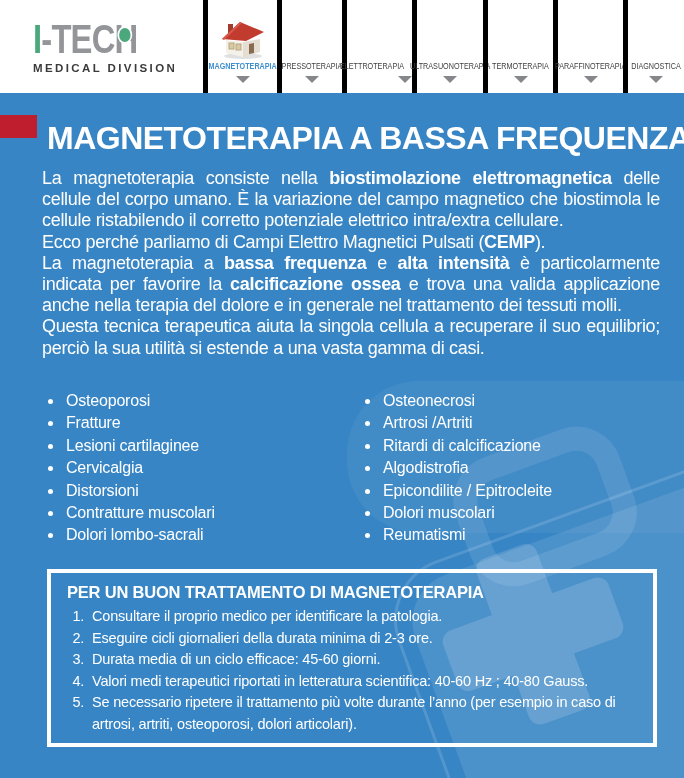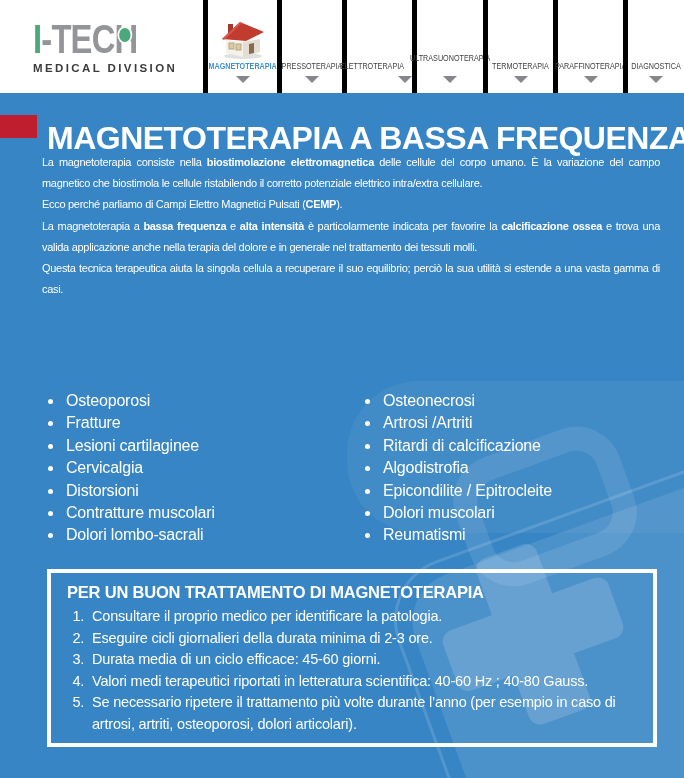--- a/index.html
+++ b/index.html
@@ -36,21 +36,21 @@
   }
   .nav { flex:1; display:flex; }
   .tab {
     border-left:5px solid #000000; display:flex; flex-direction:column;
     align-items:center; justify-content:flex-end; padding-bottom:10px;
     cursor:pointer; position:relative;
   }
   .tab:nth-child(1){ width:74px; }
   .tab:nth-child(2){ width:65px; }
   .tab:nth-child(3){ width:70px;align-items:flex-end; }
-  .tab:nth-child(4){ width:71px;gap:8px; }
+  .tab:nth-child(4){ width:71px; }
   .tab:nth-child(5){ width:70px; }
   .tab:nth-child(6){ width:70px; }
   .tab:nth-child(7){ width:61px; }
   .tab-label {
     display:inline-block; font-size:9px; color:#414042; white-space:nowrap;
     transform:scaleX(.8); transform-origin:center;
   }
   .tab.active .tab-label { color:#4090cf; font-weight:bold; }
   .tab-caret {
     margin-top:5px; width:0; height:0;
@@ -63,22 +63,22 @@
   .watermark { position:absolute; top:93px; left:0; z-index:0; pointer-events:none; }
 
   
   .content { position:absolute; inset:0; z-index:1; color:#ffffff; }
   .red-chip { position:absolute; left:0; top:115px; width:37px; height:23px; background:#be1e2d; }
   .page-title {
     position:absolute; left:47px; top:120px; font-size:32px; font-weight:bold;
     letter-spacing:-0.5px; white-space:nowrap;
   }
   .intro {
-    position:absolute; left:42px; top:152px; width:618px;
-    font-size:11px; line-height:21.2px; letter-spacing:-0.3px; text-align:justify;
+    position:absolute; left:42px; top:168px; width:618px;
+    font-size:18px; line-height:21.2px; letter-spacing:-0.3px; text-align:justify;
   }
   .intro p { margin:0; }
   .cols { position:absolute; top:376px; left:0; width:684px; }
   .blist { position:absolute; top:14px; list-style:disc; }
   .blist.left  { left:64px; }
   .blist.right { left:381px; }
   .blist li { font-size:16px; line-height:22.4px; letter-spacing:-0.2px; padding-left:2px; }
 
   .treatment-box {
     position:absolute; left:47px; top:569px; width:610px; height:178px;

